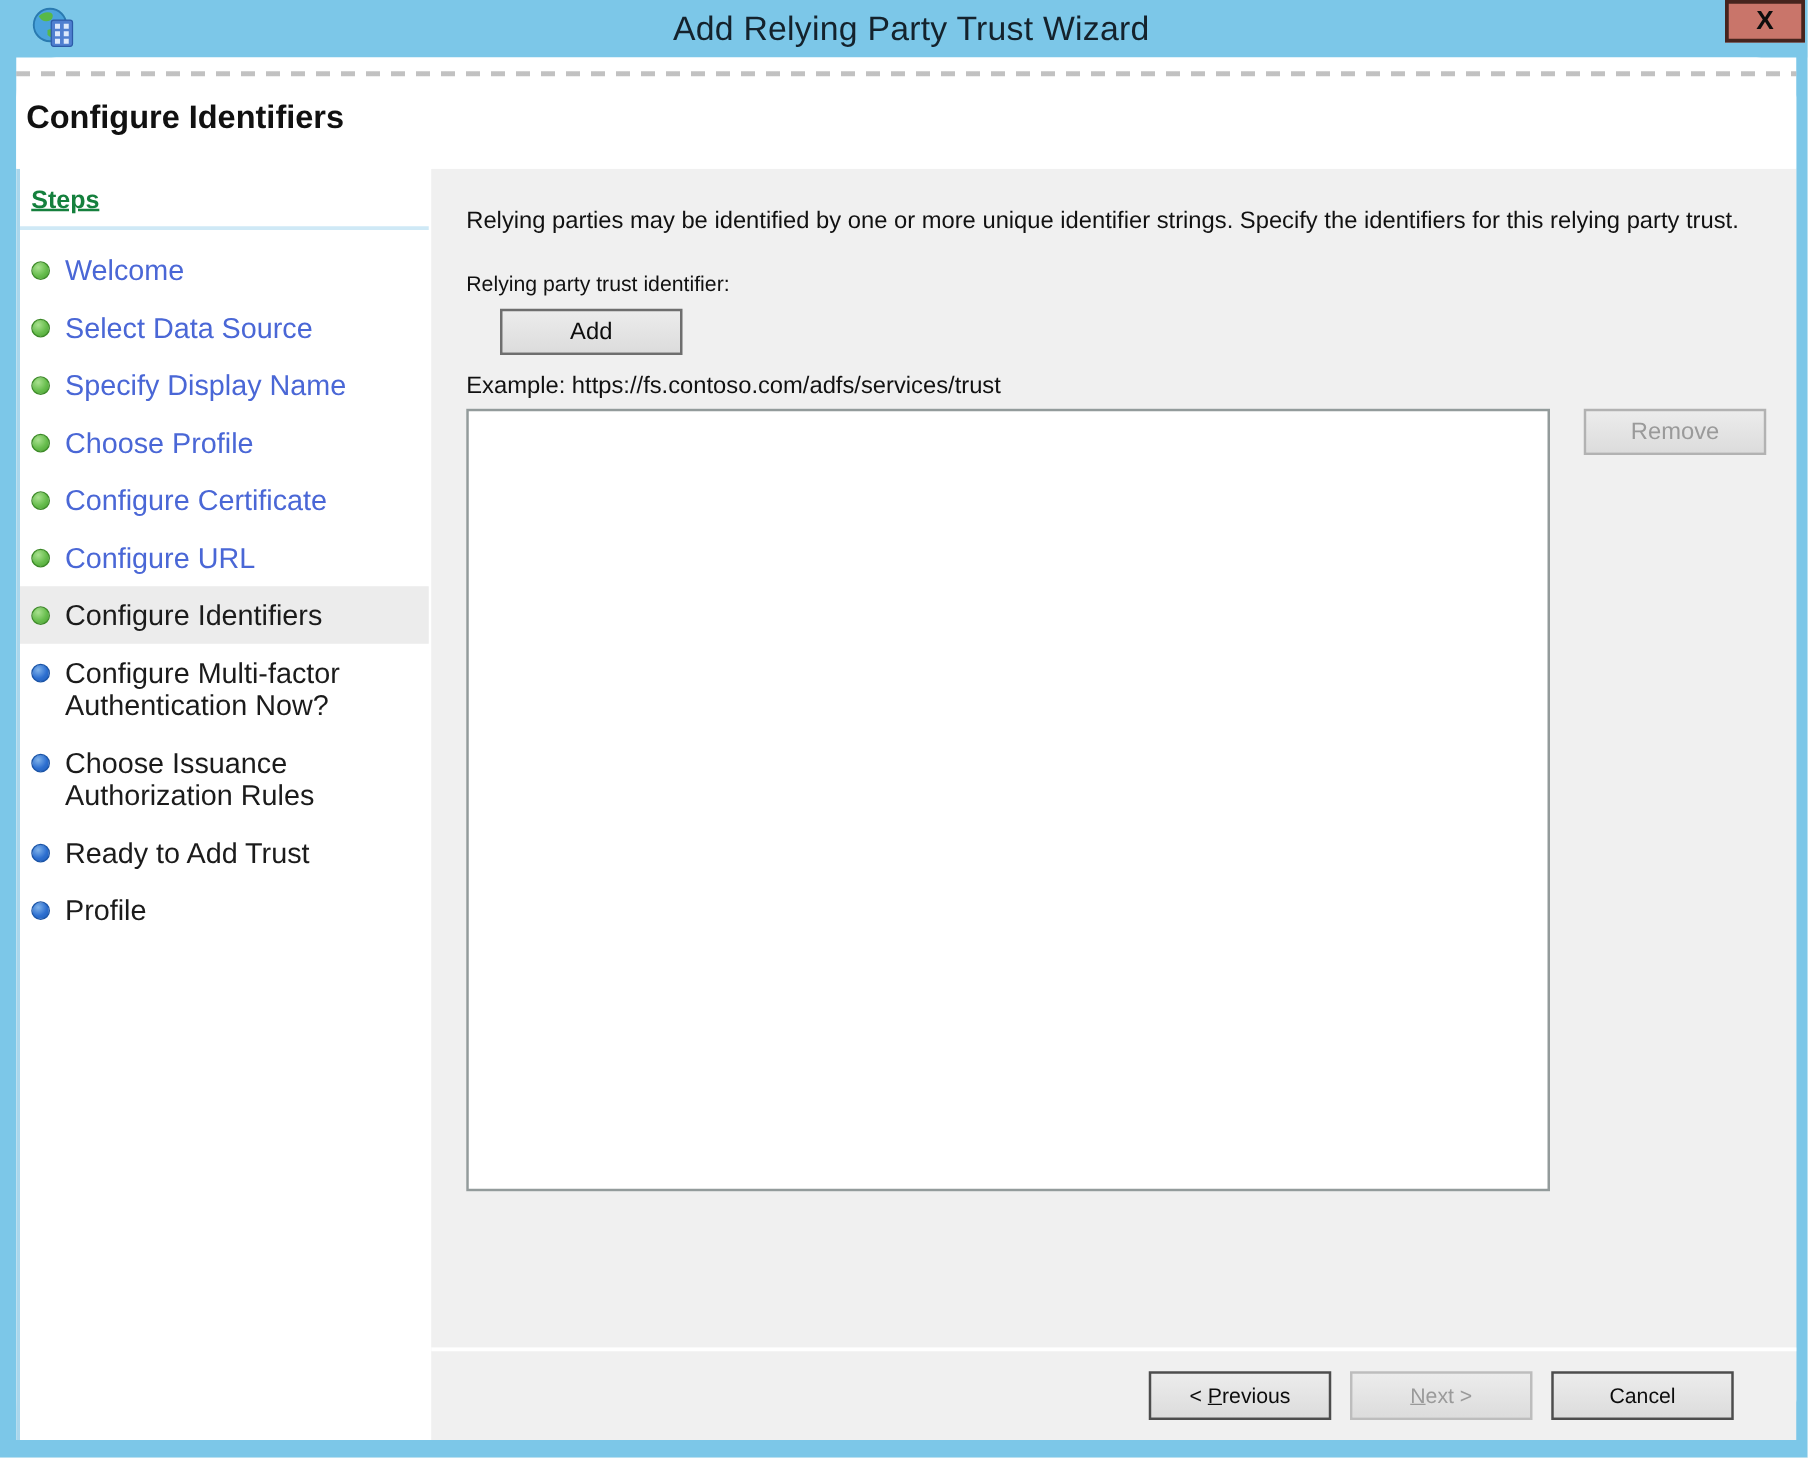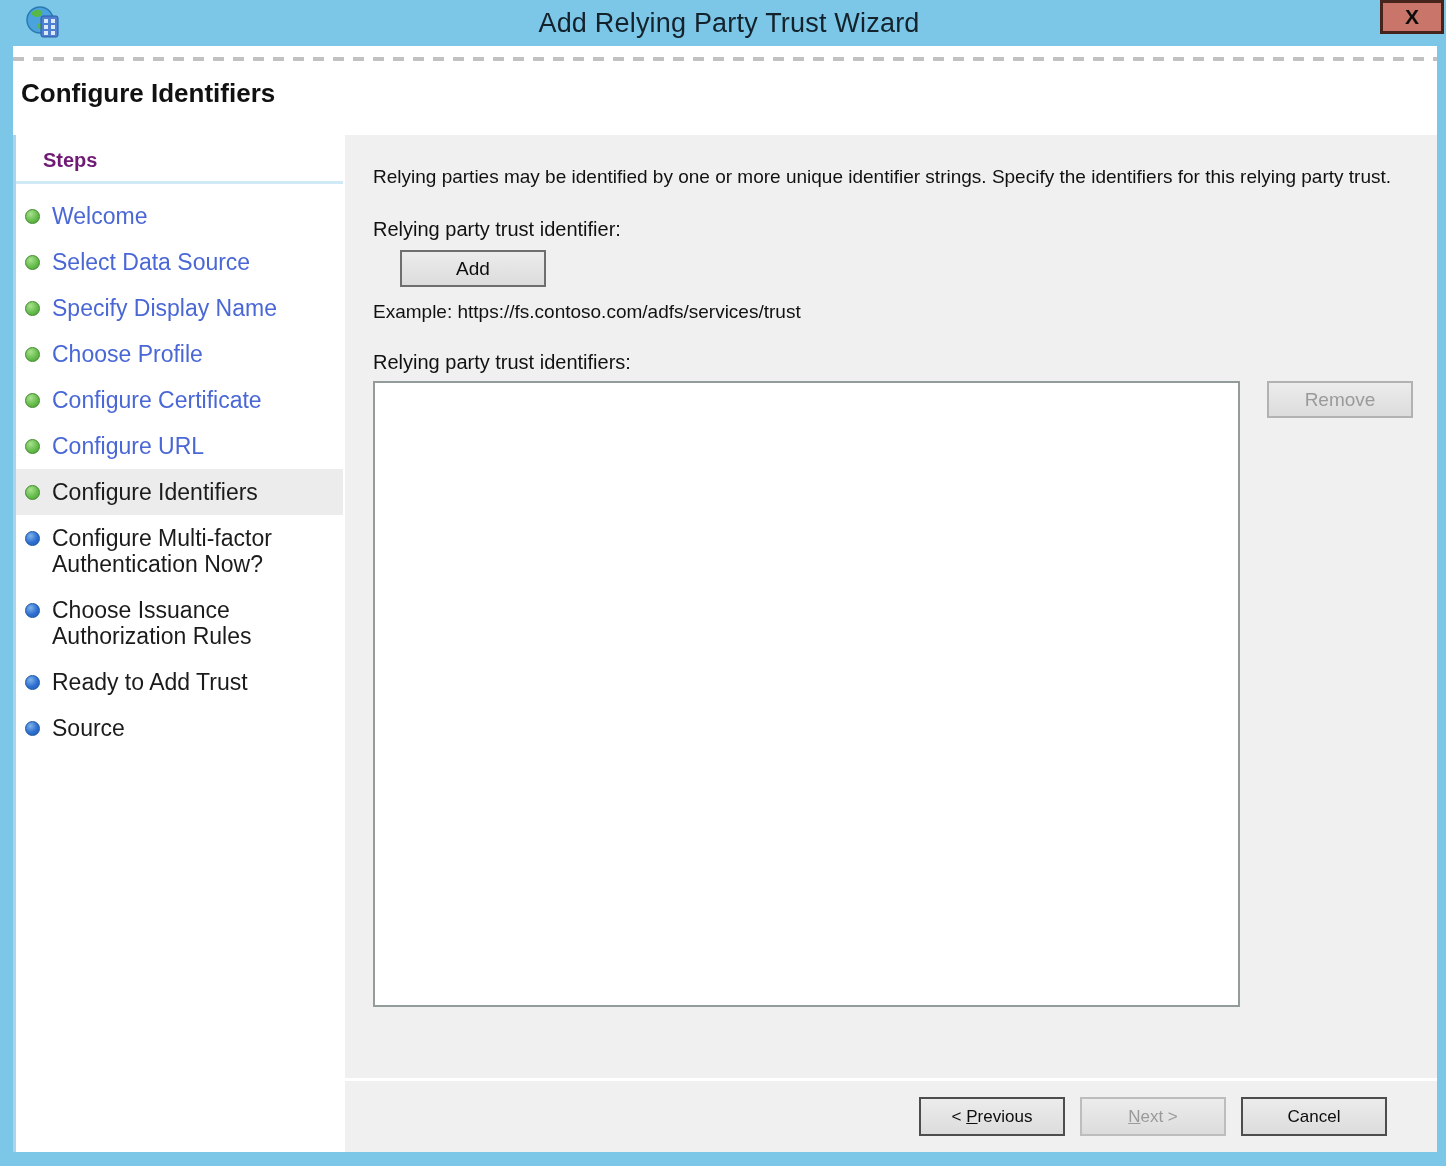--- a/index.html
+++ b/index.html
@@ -40,21 +40,21 @@
   }
   .page-title { position:absolute; left:8px; top:32px; font-size:26px; font-weight:bold; color:#111; }
 
   .main { flex:1; display:flex; min-height:0; }
 
   
   .sidebar {
     width:330px; flex:0 0 auto; background:#ffffff;
     border-left:3px solid #a9d6ec; padding-top:12px;
   }
-  .steps-heading { font-size:20px; font-weight:bold; color:#701a75; padding:2px 0 9px 27px; }
+  .steps-heading { font-size:20px; font-weight:bold; color:#15803d; padding:2px 0 9px 9px;text-decoration:underline; }
   .steps-underline { height:0; border-top:3px solid #cfe9f6; }
   .steps-list { list-style:none; padding-top:9px; }
   .step-item {
     display:flex; align-items:flex-start; padding:10px 6px 10px 9px; line-height:26px;
   }
   .step-item.current { background:#ececec; }
   .bullet {
     flex:0 0 auto; width:15px; height:15px; border-radius:50%; margin:6px 12px 0 0;
   }
   .step-item.done .bullet, .step-item.current .bullet {
@@ -68,21 +68,21 @@
   .step-label { font-size:23px; max-width:250px; }
   .step-item.done .step-label { color:#4a67d6; }
   .step-item.current .step-label, .step-item.todo .step-label { color:#1b1b1b; }
 
   
   .content-col { flex:1; display:flex; flex-direction:column; margin-left:2px; min-width:0; }
   .content {
     flex:1; background:#f0f0f0; padding:28px 24px 0 28px; min-height:0;
   }
   .description { font-size:19px; color:#111; line-height:27px; max-width:1035px; }
-  .field-label { font-size:20px; color:#111; margin-top:28px; }
+  .field-label { font-size:17px; color:#111; margin-top:28px; }
   .row { display:flex; margin-top:9px; }
   .textbox {
     flex:1; height:37px; background:#ffffff; border:2px solid #4a6fb5;
     display:flex; align-items:center; padding-left:5px;
     font-size:19px; color:#111; white-space:nowrap; overflow:hidden;
   }
   .caret { display:inline-block; width:2px; height:22px; background:#000; margin-left:1px; }
   .side-btn {
     flex:0 0 auto; width:146px; height:37px; margin-left:27px;
     background:linear-gradient(#ececec,#dcdcdc); font-size:19px; text-align:center;
@@ -182,39 +182,38 @@
             <li class="step-item todo">
     <span class="bullet"></span>
     <span class="step-label">Choose Issuance Authorization Rules</span>
   </li>
             <li class="step-item todo">
     <span class="bullet"></span>
     <span class="step-label">Ready to Add Trust</span>
   </li>
             <li class="step-item todo">
     <span class="bullet"></span>
-    <span class="step-label">Source</span>
+    <span class="step-label">Profile</span>
   </li>
           </ul>
       </div>
 
       <div class="content-col">
         <div class="content">
 
           <div class="description">Relying parties may be identified by one or more unique identifier strings. Specify the identifiers for this relying party trust.</div>
 
           <div class="field-label">Relying party trust identifier:</div>
 
           <div class="row">
             <button class="side-btn btn-enabled">Add</button>
           </div>
 
           <div class="example">Example: https://fs.contoso.com/adfs/services/trust</div>
 
-          <div class="field-label label2">Relying party trust identifiers:</div>
 
           <div class="listbox-row">
             <div class="listbox" role="listbox"></div>
             <button class="side-btn btn-disabled" disabled="">Remove</button>
           </div>
 
         </div>
 
         <div class="footer">
           <button class="footer-btn btn-enabled">&lt; <u>P</u>revious</button>

